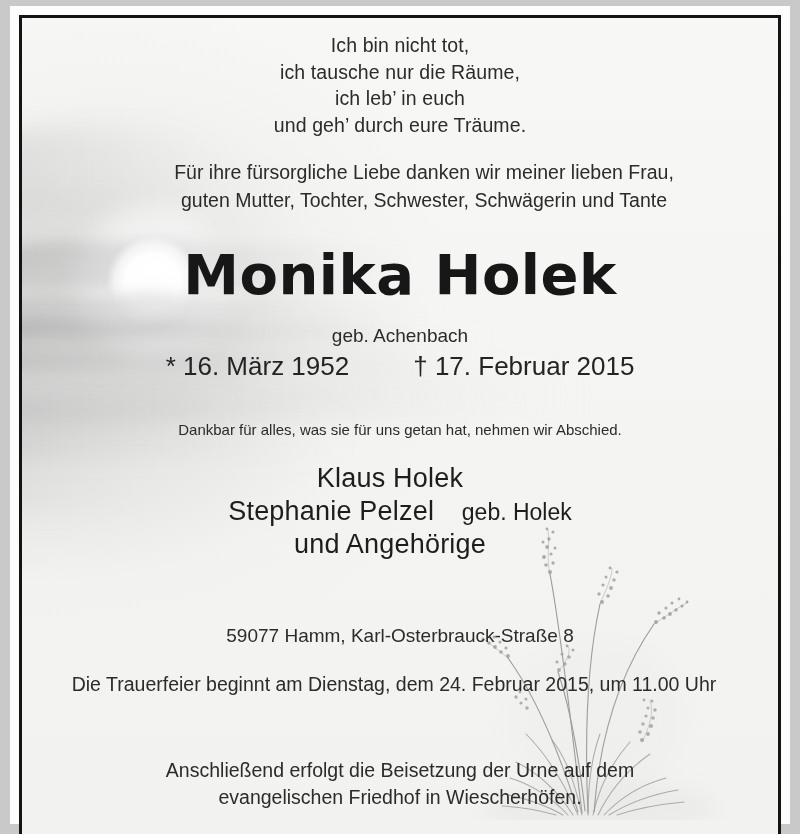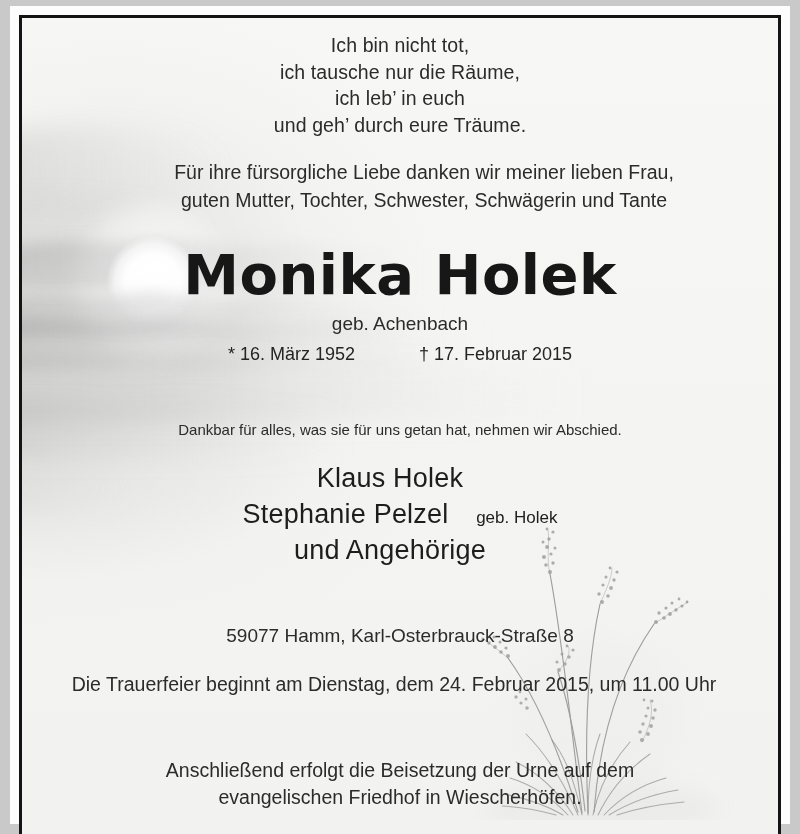--- a/index.html
+++ b/index.html
@@ -93,28 +93,28 @@
   #deceased-name {
     font-size: 56px;
     line-height: 64px;
     font-weight: 700;
     letter-spacing: .5px;
     color: #171717;
     font-family: "DejaVu Sans", sans-serif;
     font-stretch: normal;
   }
   #maiden-name {
-    margin-top: 4px;
+    margin-top: 16px;
     font-size: 19px;
     line-height: 25px;
     color: #2b2b2b;
   }
   #dates-row {
     margin-top: 5px;
-    font-size: 18px;
+    font-size: 26px;
     line-height: 27px;
     color: #242424;
     display: flex;
     justify-content: center;
     gap: 64px;
   }
 
   #farewell {
     position: absolute;
     top: 399px; left: 0; right: 0;
@@ -128,21 +128,21 @@
     top: 444px; left: 0; right: 0;
     color: #1d1d1d;
   }
   .survivor {
     font-size: 27px;
     line-height: 32px;
     font-weight: 300;
     letter-spacing: .2px;
   }
   .survivor .suffix {
-    font-size: 17px;
+    font-size: 23px;
     letter-spacing: 0;
     margin-left: 20px;
   }
 
   #address {
     position: absolute;
     top: 605px; left: 0; right: 0;
     font-size: 19px;
     line-height: 25px;
     color: #2b2b2b;

